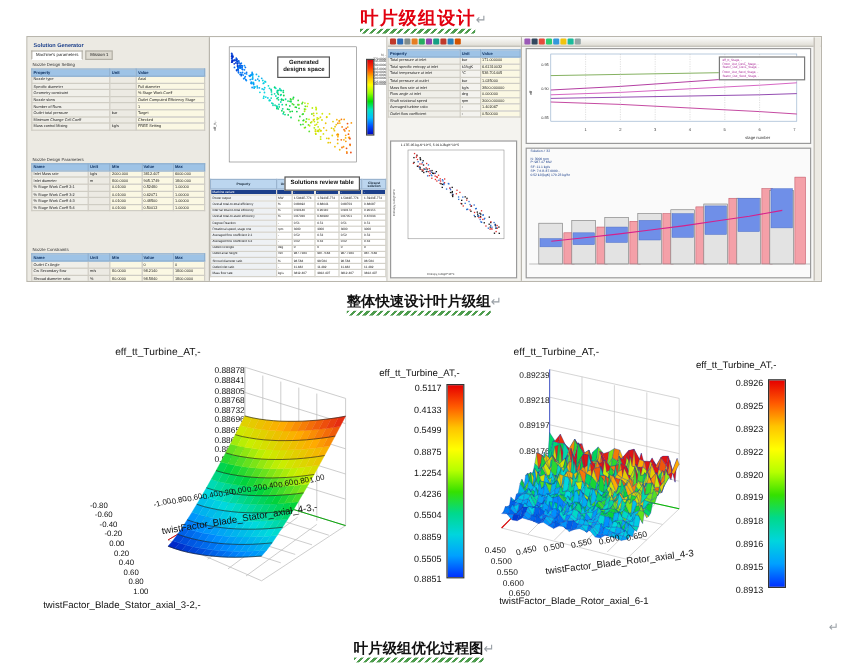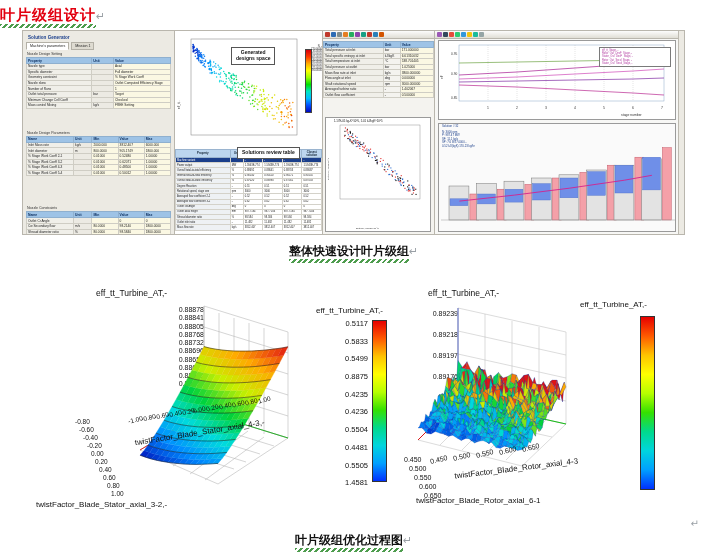--- a/index.html
+++ b/index.html
@@ -2,21 +2,21 @@
 <html><head>
 <meta charset="utf-8">
 <style>
   html,body{margin:0;padding:0;}
   body{
     width:707px;height:556px;background:#ffffff;
     font-family:"Liberation Sans","DejaVu Sans",sans-serif;
     position:relative;overflow:hidden;
   }
   .doc-title{
-    position:absolute;left:0;top:6px;width:707px;
+    position:absolute;left:0;top:6px;width:707px;text-align:center;
     color:#e2000f;font-size:15px;font-weight:bold;letter-spacing:1px;
   }
   .pilcrow{color:#9aa0a6;font-weight:normal;font-size:11px;}
   .squiggle{
     position:absolute;height:4px;left:0;bottom:-3px;width:100%;
     background:repeating-linear-gradient(135deg,#2e8b2e 0 2px,transparent 2px 4px);
     opacity:.85;
   }
   .rel{position:relative;display:inline-block;}
 
@@ -1387,29 +1387,29 @@
         <div class="tick-rot" style="position: absolute; left: 34px; top: 64px; font-size: 6.5px;">0.80</div>
         <div class="tick-rot" style="position: absolute; left: 38px; top: 72px; font-size: 6.5px;">1.00</div>
       </div>
   </div>
 
   <div class="p3d" style="left:298px;top:28px;width:74px;height:190px">
     <div class="cb-ttl" style="position:absolute;left:0;top:0">eff_tt_Turbine_AT,-</div>
     <div class="cb-rect" style="left:56px;top:14px;height:160px"></div>
     <div style="position:absolute;left:0;top:14px;width:52px">
       <div class="cb-tick" style="height:17.7px">0.5117</div>
-      <div class="cb-tick" style="height:17.7px">0.5833</div>
+      <div class="cb-tick" style="height:17.7px">0.4133</div>
       <div class="cb-tick" style="height:17.7px">0.5499</div>
       <div class="cb-tick" style="height:17.7px">0.8875</div>
-      <div class="cb-tick" style="height:17.7px">0.4235</div>
+      <div class="cb-tick" style="height:17.7px">1.2254</div>
       <div class="cb-tick" style="height:17.7px">0.4236</div>
       <div class="cb-tick" style="height:17.7px">0.5504</div>
-      <div class="cb-tick" style="height:17.7px">0.4481</div>
+      <div class="cb-tick" style="height:17.7px">0.8859</div>
       <div class="cb-tick" style="height:17.7px">0.5505</div>
-      <div class="cb-tick" style="height:17.7px">1.4581</div>
+      <div class="cb-tick" style="height:17.7px">0.8851</div>
     </div>
   </div>
 
   <div class="p3d" style="left:378px;top:10px;width:185px;height:220px">
     <div class="ttl3" style="position:absolute;left:32px;top:0">eff_tt_Turbine_AT,-</div>
     <div class="ztick" style="position:absolute;left:0px;top:22px;width:62px">
       <div style="height:21px">0.89239</div>
       <div style="height:21px">0.89218</div>
       <div style="height:21px">0.89197</div>
       <div style="height:21px">0.89176</div>
@@ -2076,20 +2076,32 @@
         <div class="tick-rot" style="position: absolute; left: 5px; top: 9px; font-size: 7px;">0.500</div>
         <div class="tick-rot" style="position: absolute; left: 10px; top: 18px; font-size: 7px;">0.550</div>
         <div class="tick-rot" style="position: absolute; left: 15px; top: 27px; font-size: 7px;">0.600</div>
         <div class="tick-rot" style="position: absolute; left: 20px; top: 36px; font-size: 7px;">0.650</div>
       </div>
   </div>
 
   <div class="p3d" style="left:562px;top:22px;width:90px;height:200px">
     <div class="cb-ttl" style="position:absolute;left:0;top:0">eff_tt_Turbine_AT,-</div>
     <div class="cb-rect" style="left:60px;top:16px;height:172px"></div>
+    <div style="position:absolute;left:0;top:16px;width:56px">
+      <div class="cb-tick" style="height:19.1px">0.8926</div>
+      <div class="cb-tick" style="height:19.1px">0.8925</div>
+      <div class="cb-tick" style="height:19.1px">0.8923</div>
+      <div class="cb-tick" style="height:19.1px">0.8922</div>
+      <div class="cb-tick" style="height:19.1px">0.8920</div>
+      <div class="cb-tick" style="height:19.1px">0.8919</div>
+      <div class="cb-tick" style="height:19.1px">0.8918</div>
+      <div class="cb-tick" style="height:19.1px">0.8916</div>
+      <div class="cb-tick" style="height:19.1px">0.8915</div>
+      <div class="cb-tick" style="height:19.1px">0.8913</div>
+    </div>
   </div>
 </div>
 
 <div class="cap" style="top:532px">
   <span class="rel"><span>叶片级组优化过程图</span>
   <span class="squiggle"></span></span><span class="pilcrow">↵</span>
 </div>
 <div class="mark" style="top:518px">↵</div>
 
 </body></html>

